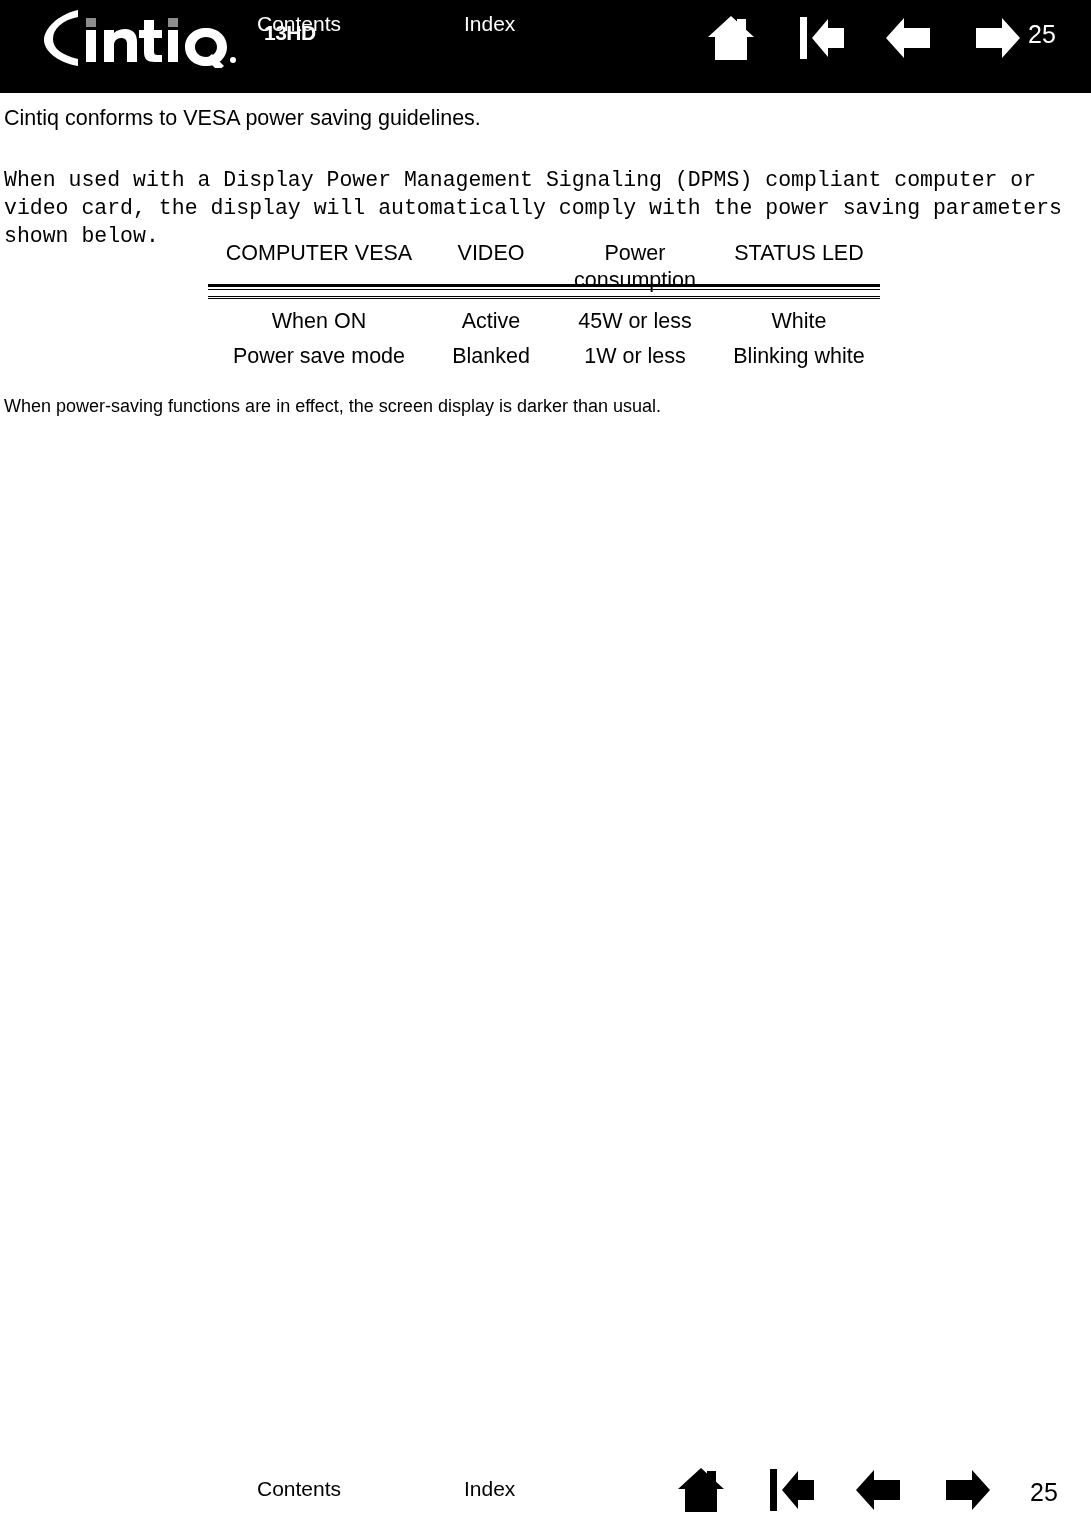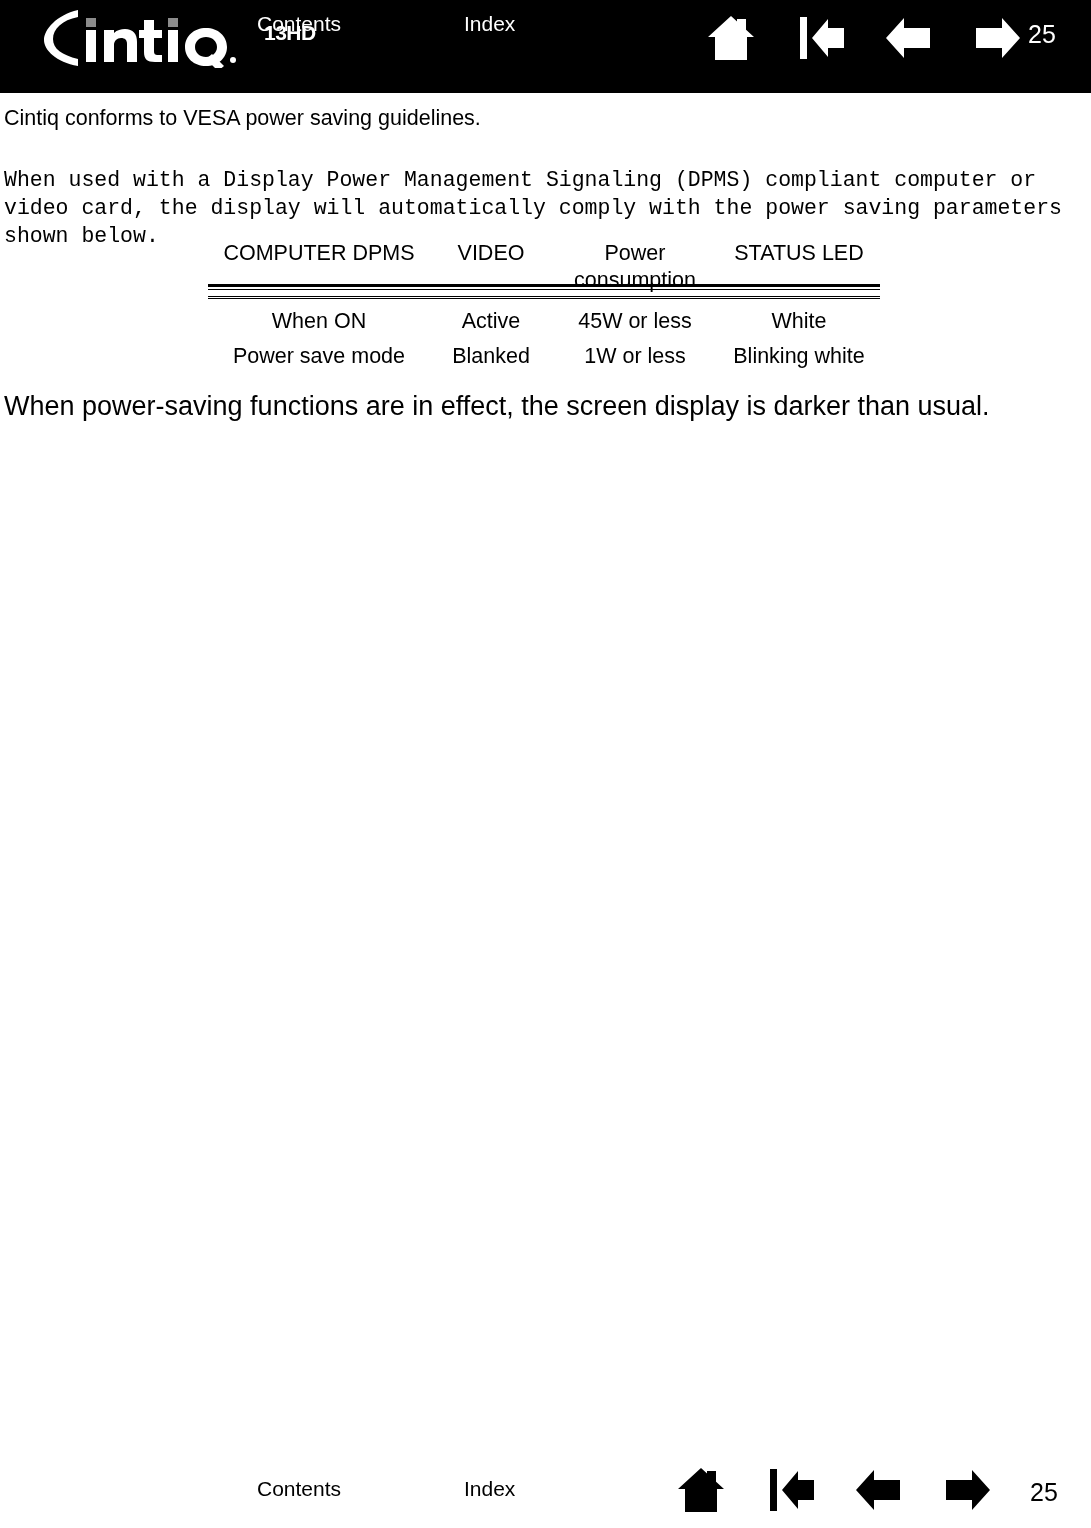--- a/index.html
+++ b/index.html
@@ -162,21 +162,21 @@
     left: 0; top: 5px;
     width: 100%; height: 1px;
     background: #000000;
   }
 
   .closing-text {
     position: absolute;
     left: 4px;
     top: 392px;
     width: 1080px;
-    font-size: 27px;
+    font-size: 18px;
     line-height: 28px;
   }
 
   
   .footer {
     position: absolute;
     left: 0;
     bottom: 0;
     width: 1091px;
     height: 70px;
@@ -271,21 +271,21 @@
 <div class="table-wrap">
   <table class="power-table">
     <colgroup>
       <col class="c1">
         <col class="c2">
         <col class="c3">
         <col class="c4">
     </colgroup>
     <thead>
       <tr>
-        <th>COMPUTER DPMS</th>
+        <th>COMPUTER VESA</th>
         <th>VIDEO</th>
         <th>Power consumption</th>
         <th>STATUS LED</th>
       </tr>
     </thead>
     <tbody>
       <tr>
         <td>When ON</td>
         <td>Active</td>
         <td>45W or less</td>

